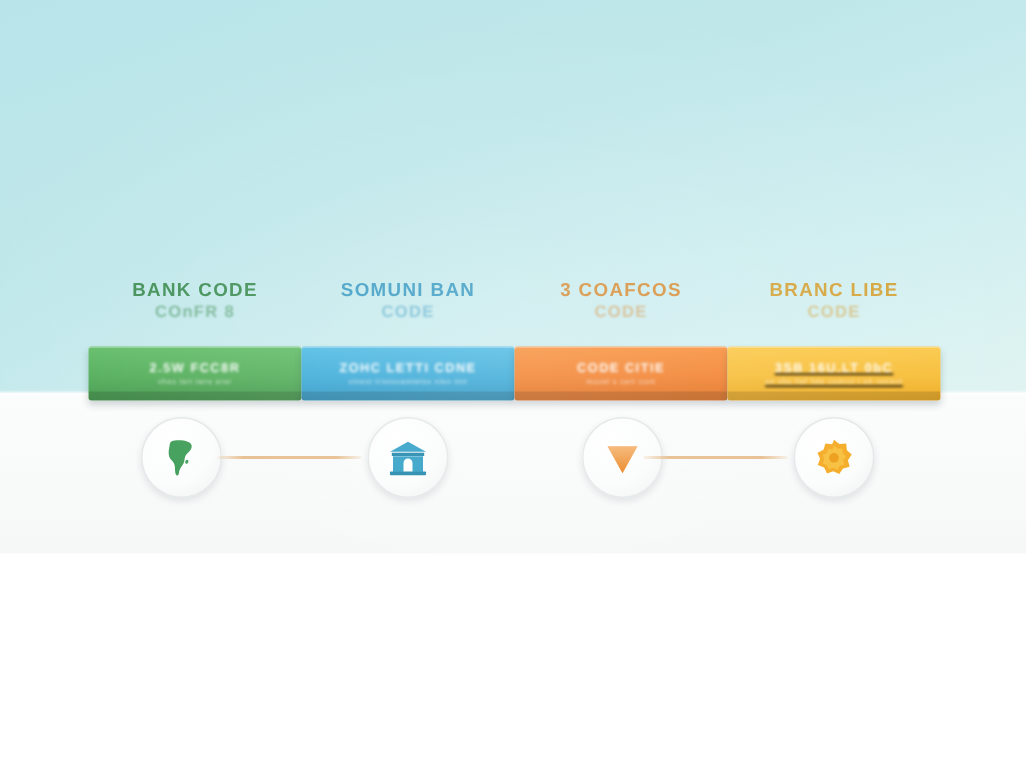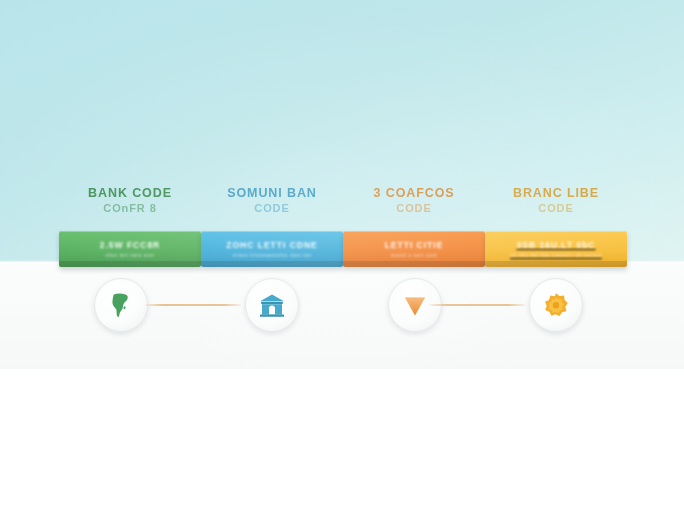--- a/index.html
+++ b/index.html
@@ -242,21 +242,21 @@
     </div>
 
     <div class="step step-2 c2">
       <div class="head">
         <div class="head-title">3 COAFCOS</div>
         <div class="head-sub">CODE</div>
       </div>
     </div>
     <div class="bar-wrap bar-2">
       <div class="bar">
-        <div class="bar-label">LETTI CITIE</div>
+        <div class="bar-label">CODE CITIE</div>
         <div class="bar-sub">muvel s cert cont</div>
       </div>
     </div>
     <div class="circle circle-2">
       <span>
         <svg width="30" height="30" viewBox="0 0 30 30">
           <path d="M5.0 7.5 L25.0 7.5 L15.0 25.5 Z" fill="#f0891f"></path>
           <path d="M5.0 7.5 L25.0 7.5 L15.0 25.5 Z" fill="url(#triGrad)" opacity="0.35"></path>
           <defs>
             <linearGradient id="triGrad" x1="0" y1="0" x2="0" y2="1">

